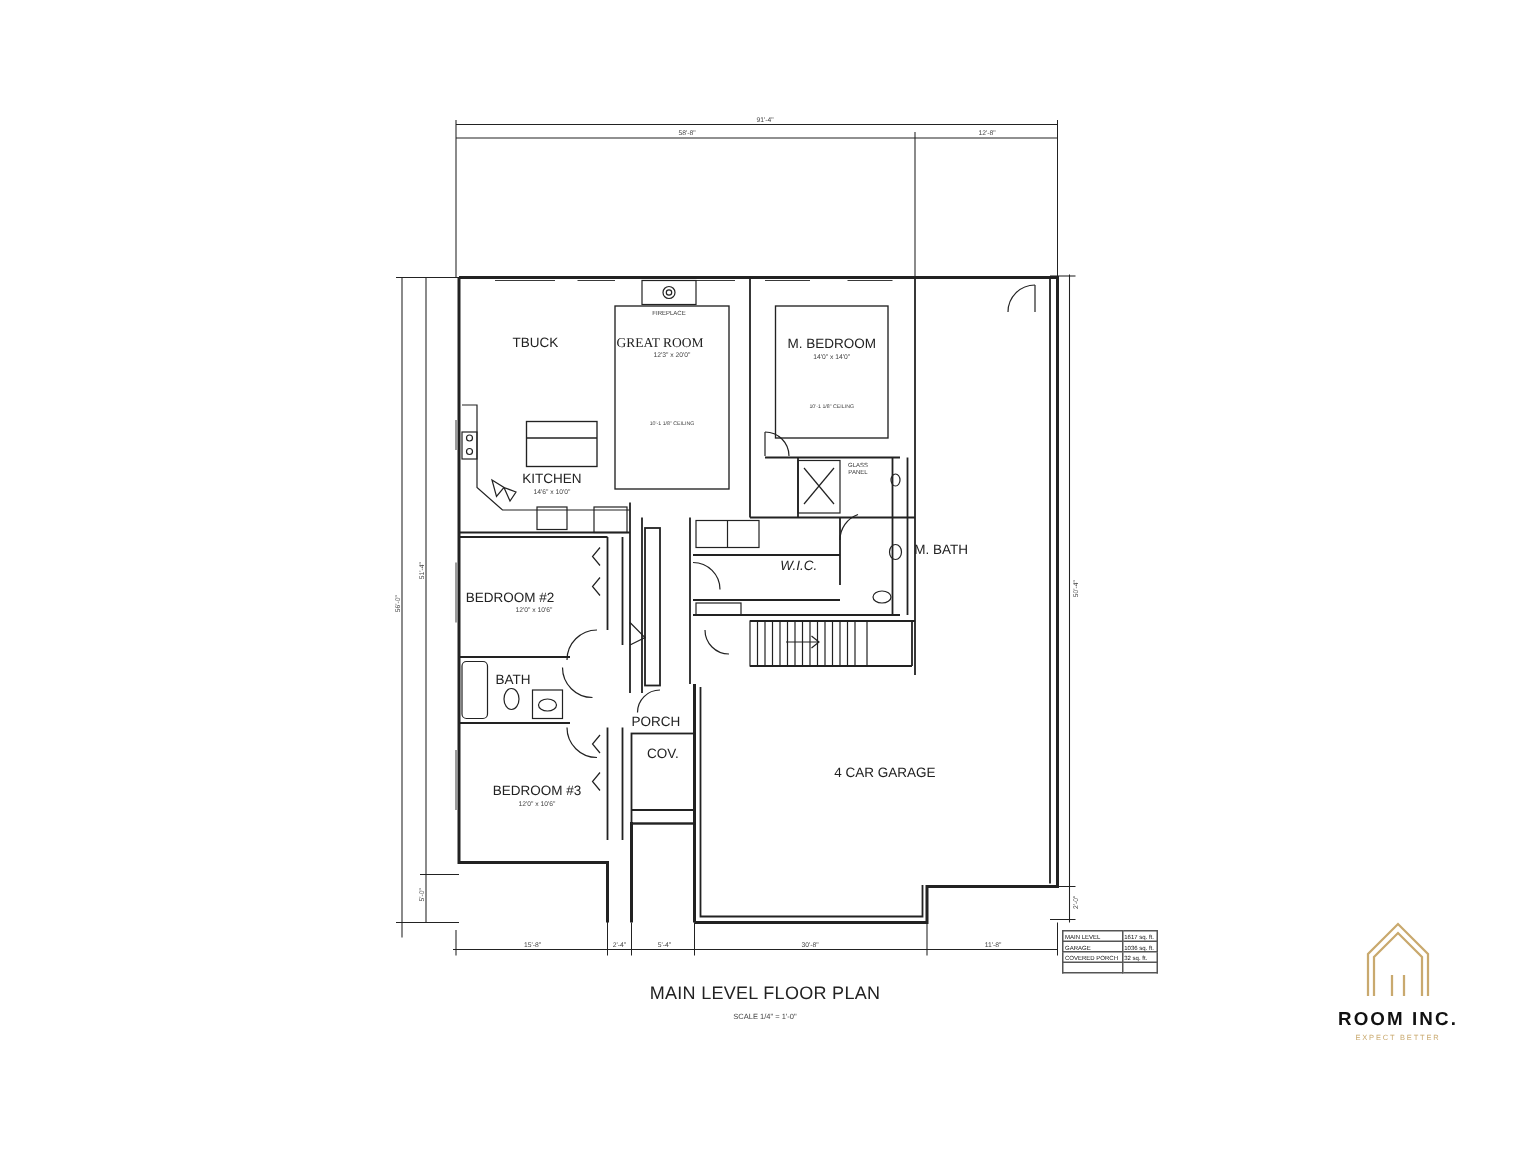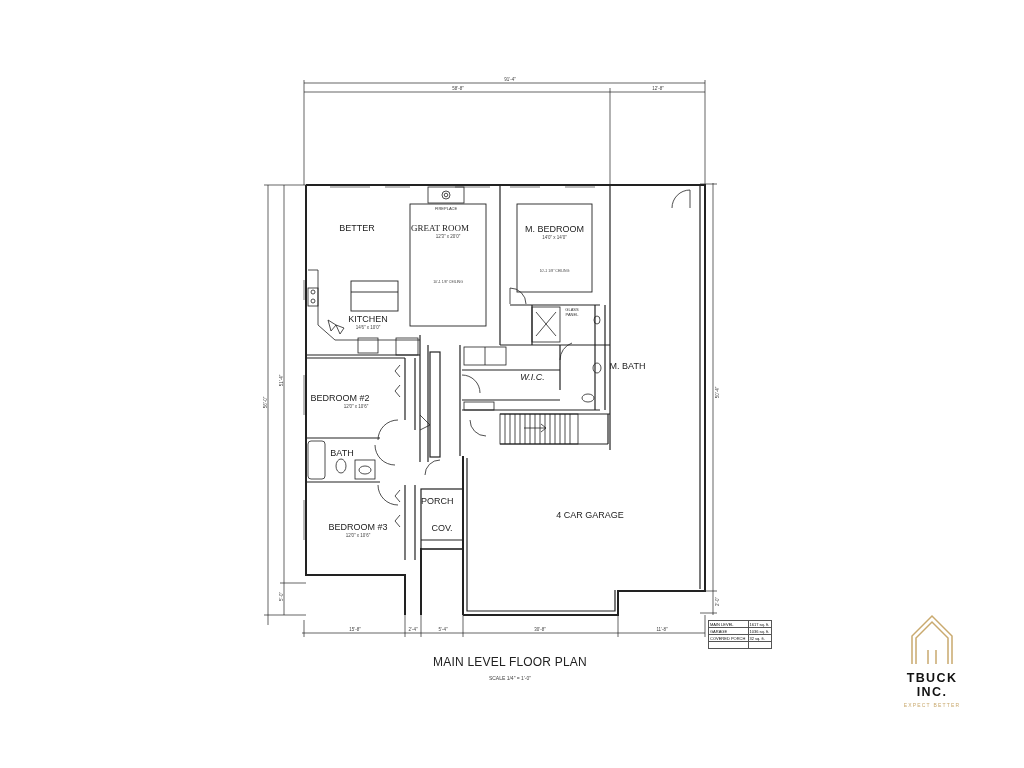--- a/index.html
+++ b/index.html
@@ -218,41 +218,41 @@
 <div class="lbl dim" style="left:256px;top:378px;width:50px;transform:rotate(-90deg);">51'-4"</div>
 <div class="lbl dim" style="left:256px;top:594px;width:50px;transform:rotate(-90deg);">5'-0"</div>
 <div class="lbl dim" style="left:692px;top:390px;width:50px;transform:rotate(-90deg);">50'-4"</div>
 <div class="lbl dim" style="left:692px;top:599px;width:50px;transform:rotate(-90deg);">2'-0"</div>
 <div class="lbl dim" style="left:330px;top:627px;width:50px;">15'-8"</div>
 <div class="lbl dim" style="left:398px;top:627px;width:30px;">2'-4"</div>
 <div class="lbl dim" style="left:428px;top:627px;width:30px;">5'-4"</div>
 <div class="lbl dim" style="left:515px;top:627px;width:50px;">30'-8"</div>
 <div class="lbl dim" style="left:637px;top:627px;width:50px;">11'-8"</div>
 
-<div class="lbl room" style="left:327px;top:223px;width:60px;">BETTER</div>
+<div class="lbl room" style="left:327px;top:223px;width:60px;">TBUCK</div>
 <div class="lbl tiny" style="left:426px;top:206px;width:40px;">FIREPLACE</div>
 <div class="lbl room" style="left:410px;top:223px;width:60px;font-family:Liberation Serif, serif;">GREAT ROOM</div>
 <div class="lbl dim" style="left:410px;top:234px;width:76px;">12'3" x 20'0"</div>
 <div class="lbl ceil" style="left:410px;top:280px;width:76px;">10'-1 1/8" CEILING</div>
 <div class="lbl room" style="left:338px;top:314px;width:60px;">KITCHEN</div>
 <div class="lbl dim" style="left:338px;top:325px;width:60px;">14'6" x 10'0"</div>
 <div class="lbl room" style="left:517px;top:224px;width:75px;">M. BEDROOM</div>
 <div class="lbl dim" style="left:517px;top:235px;width:75px;">14'0" x 14'0"</div>
 <div class="lbl ceil" style="left:517px;top:269px;width:75px;">10'-1 1/8" CEILING</div>
 <div class="lbl tiny" style="left:560px;top:307px;width:24px;">GLASS</div>
 <div class="lbl tiny" style="left:560px;top:312px;width:24px;">PANEL</div>
 <div class="lbl room" style="left:605px;top:313px;width:45px;margin-top:48px;">M. BATH</div>
 <div class="lbl room" style="left:510px;top:372px;width:45px;font-style:italic;">W.I.C.</div>
 <div class="lbl room" style="left:300px;top:393px;width:80px;">BEDROOM #2</div>
 <div class="lbl dim" style="left:316px;top:404px;width:80px;">12'0" x 10'6"</div>
 <div class="lbl room" style="left:327px;top:448px;width:30px;">BATH</div>
 <div class="lbl room" style="left:318px;top:522px;width:80px;">BEDROOM #3</div>
 <div class="lbl dim" style="left:318px;top:533px;width:80px;">12'0" x 10'6"</div>
-<div class="lbl room" style="left:421px;top:523px;width:42px;">COV.</div>
-<div class="lbl room" style="left:421px;top:496px;width:22px;text-align:center;">PORCH</div>
+<div class="lbl room" style="left:421px;top:497px;width:42px;">COV.</div>
+<div class="lbl room" style="left:421px;top:476px;width:22px;text-align:center;">PORCH</div>
 <div class="lbl room" style="left:540px;top:510px;width:100px;">4 CAR GARAGE</div>
 
 <div class="lbl title" style="left:380px;top:655px;width:260px;">MAIN LEVEL FLOOR PLAN</div>
 <div class="lbl scale" style="left:440px;top:675px;width:140px;">SCALE 1/4" = 1'-0"</div>
 
 <table class="tbl">
   <tbody>
       <tr>
         <td>MAIN LEVEL</td>
         <td>1617 sq. ft.</td>
@@ -274,15 +274,15 @@
 
 <div class="logo">
   <svg width="50" height="55" viewBox="0 0 50 55">
     <g fill="none" stroke="#c9a96e" stroke-width="1.5">
       <polyline points="5,52 5,24 25,4 45,24 45,52"></polyline>
       <polyline points="9,52 9,26 25,10 41,26 41,52"></polyline>
       <line x1="21" y1="52" x2="21" y2="38"></line>
       <line x1="29" y1="52" x2="29" y2="38"></line>
     </g>
   </svg>
-  <div class="brand">TBUCK INC.</div>
+  <div class="brand">ROOM INC.</div>
   <div class="tag">EXPECT BETTER</div>
 </div>
 
 </body></html>

